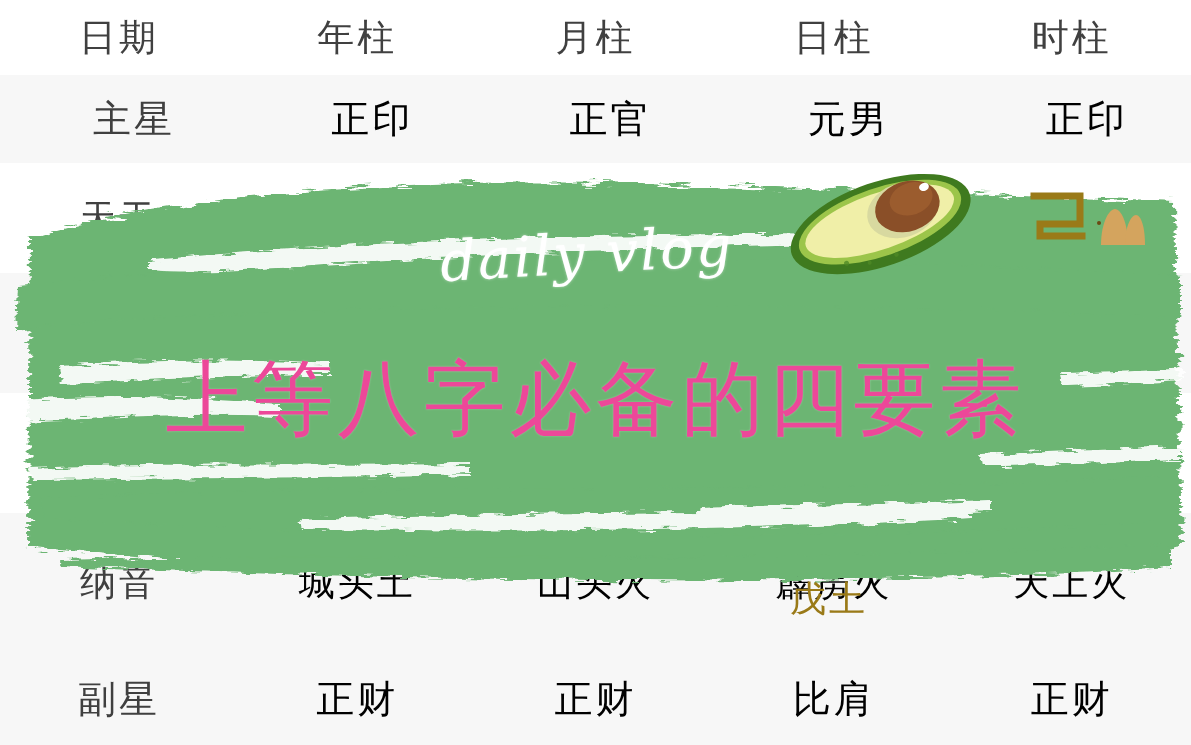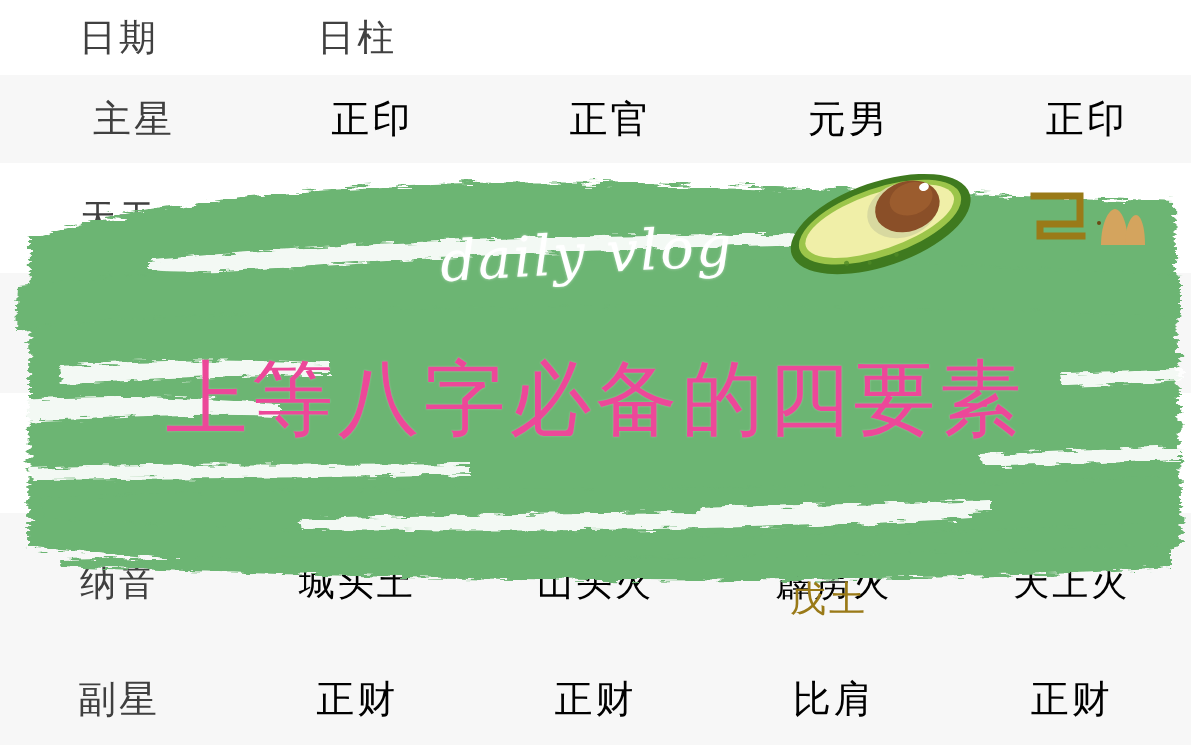--- a/index.html
+++ b/index.html
@@ -142,21 +142,24 @@
 </style>
 </head>
 <body>
 
 <div id="app">
 
   <div class="bazi-table">
 
     <div class="row plain row-header">
       <div class="cell label">日期</div>
+      <div class="cell label">年柱</div>
+      <div class="cell label">月柱</div>
       <div class="cell label">日柱</div>
+      <div class="cell label">时柱</div>
     </div>
 
     <div class="row shaded row-mainstar">
       <div class="cell label">主星</div>
       <div class="cell value">正印</div>
       <div class="cell value">正官</div>
       <div class="cell value">元男</div>
       <div class="cell value">正印</div>
     </div>
 

